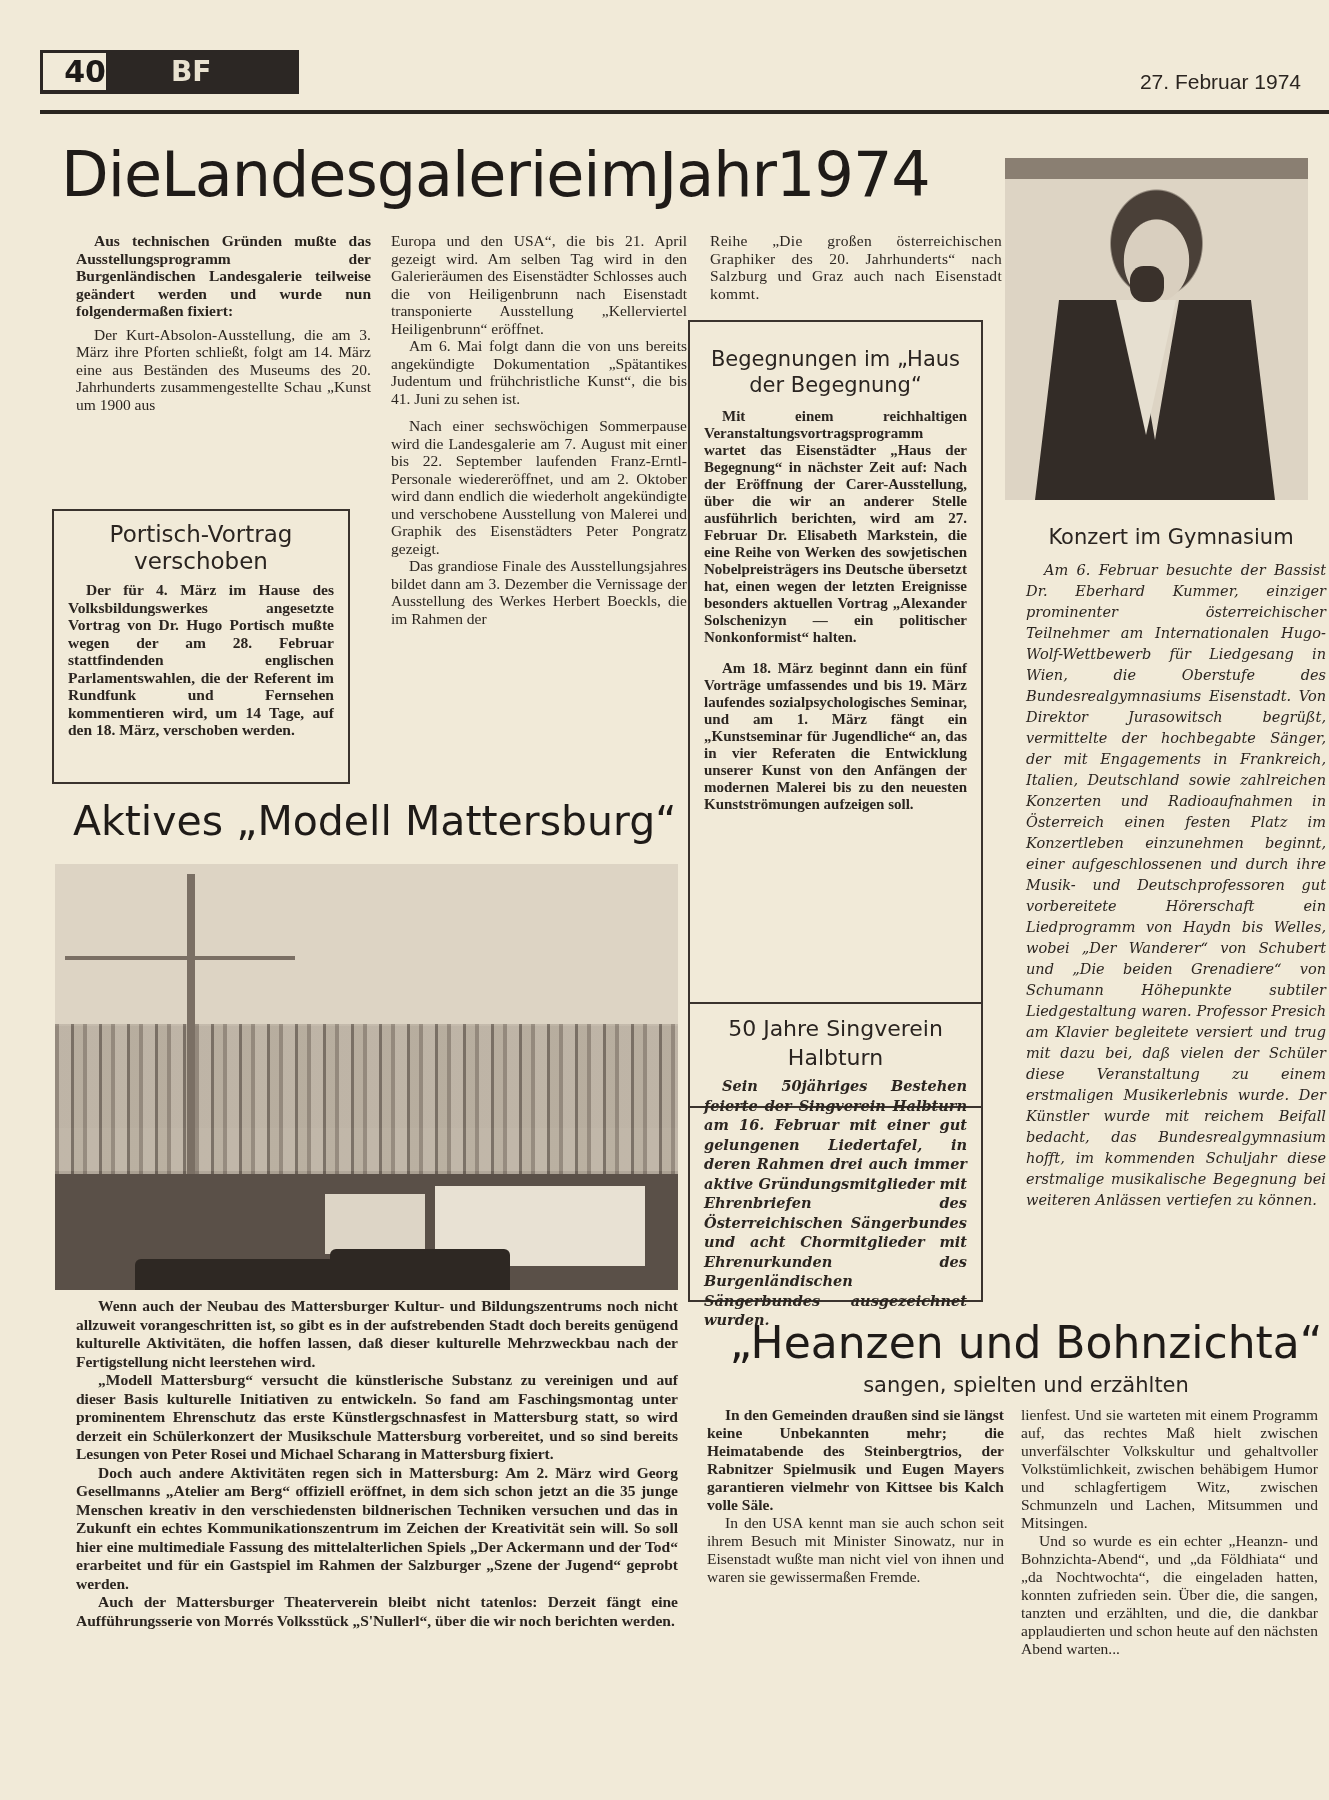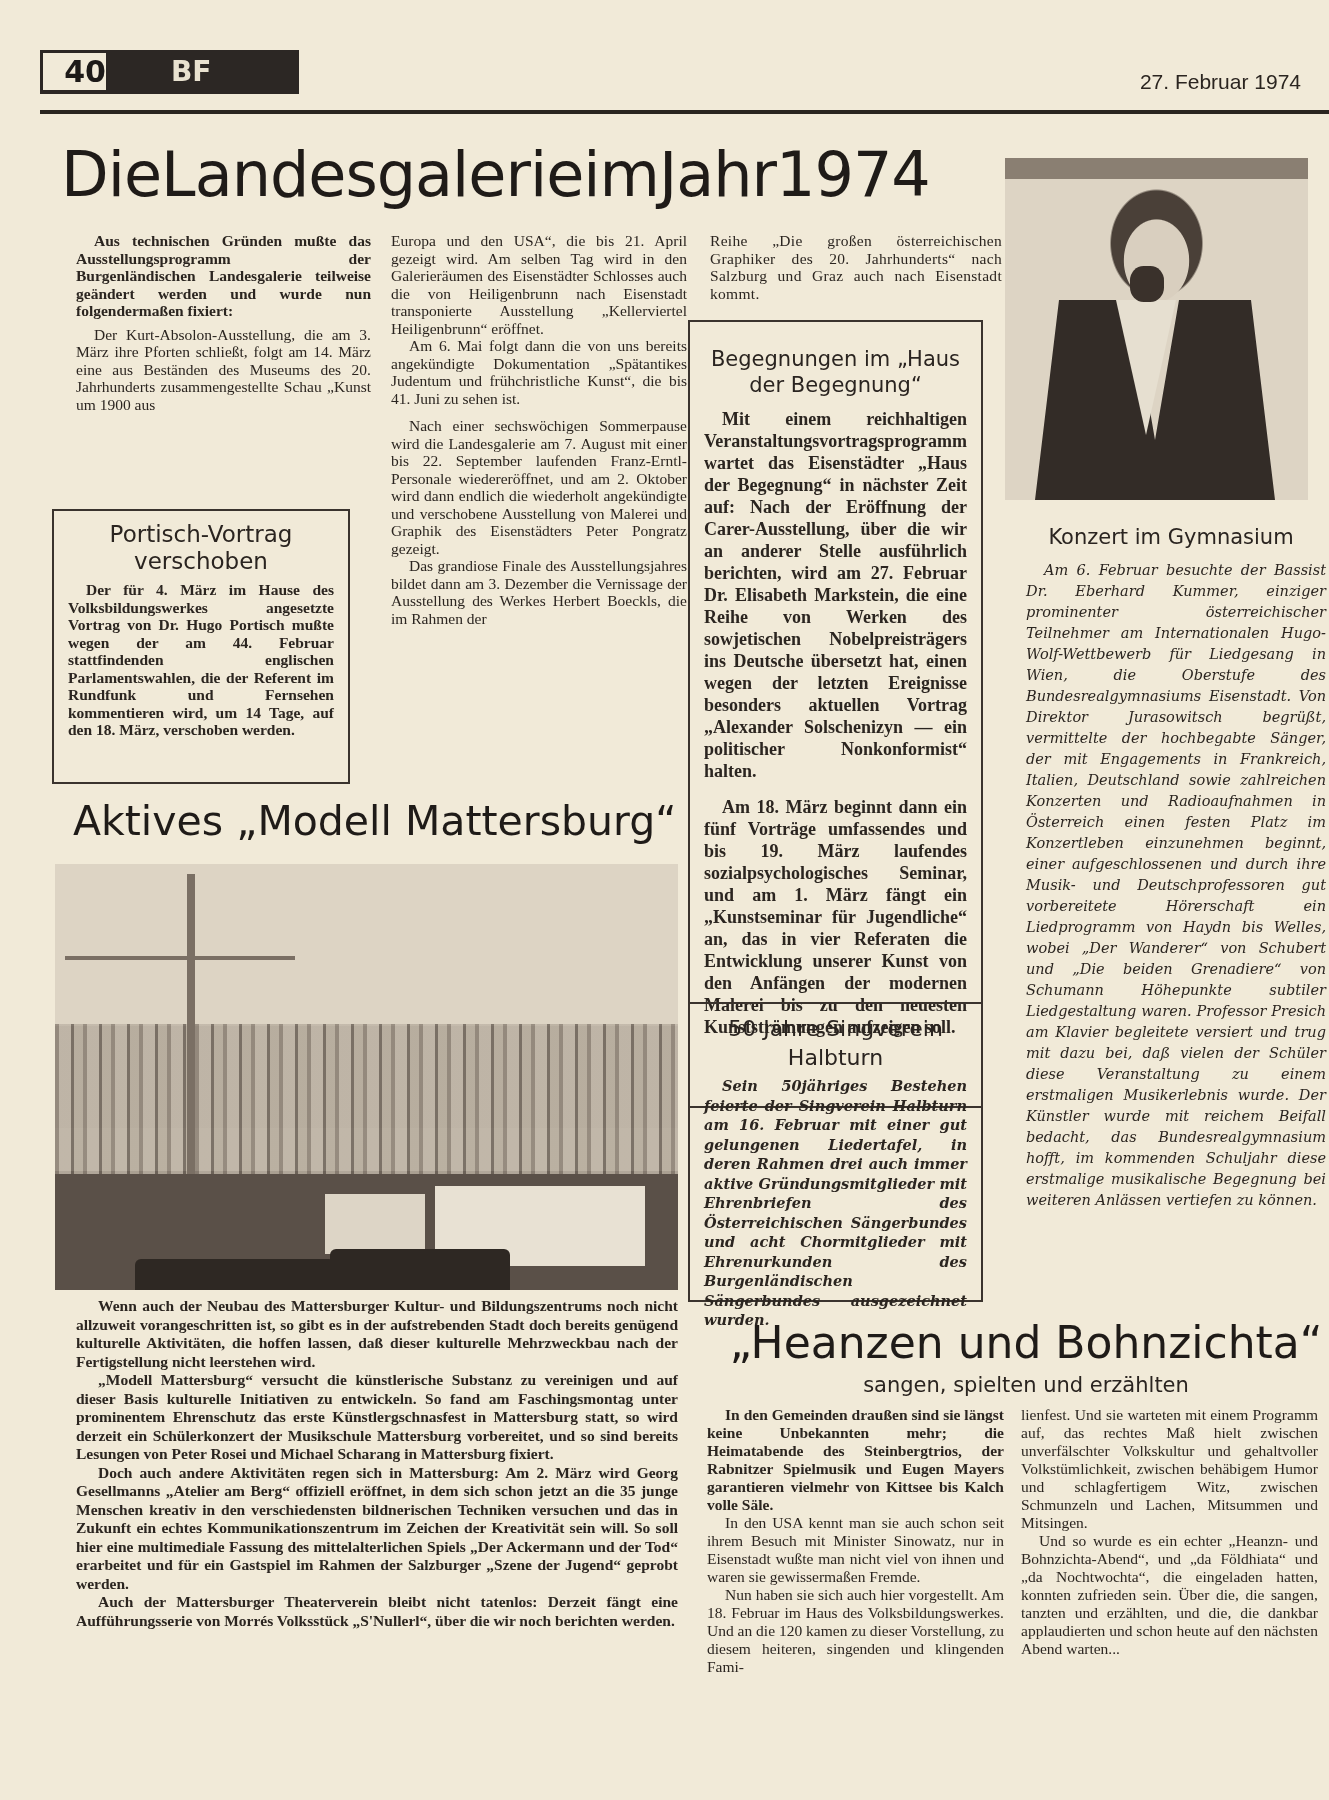--- a/index.html
+++ b/index.html
@@ -57,38 +57,38 @@
 <div class="abs headline-main">DieLandesgalerieimJahr1974</div>
 
 <div class="abs col" style="left:55px; top:232px; width:295px;">
   <p class="bold">Aus technischen Gründen mußte das Ausstellungsprogramm der Burgenländischen Landesgalerie teilweise geändert werden und wurde nun folgendermaßen fixiert:</p>
   <p style="margin-top:6px;">Der Kurt-Absolon-Ausstellung, die am 3. März ihre Pforten schließt, folgt am 14. März eine aus Beständen des Museums des 20. Jahrhunderts zusammengestellte Schau „Kunst um 1900 aus</p>
 </div>
 
 <div class="abs box" style="left:52px; top:509px; width:298px; height:275px;">
   <div class="sans-head" style="font-size:23px; line-height:27px; margin-bottom:6px;">Portisch-Vortrag verschoben</div>
   <div class="col bold">
-      <p>Der für 4. März im Hause des Volksbildungswerkes angesetzte Vortrag von Dr. Hugo Portisch mußte wegen der am 44. Februar stattfindenden englischen Parlamentswahlen, die der Referent im Rundfunk und Fernsehen kommentieren wird, um 14 Tage, auf den 18. März, verschoben werden.</p>
+      <p>Der für 4. März im Hause des Volksbildungswerkes angesetzte Vortrag von Dr. Hugo Portisch mußte wegen der am 28. Februar stattfindenden englischen Parlamentswahlen, die der Referent im Rundfunk und Fernsehen kommentieren wird, um 14 Tage, auf den 18. März, verschoben werden.</p>
     </div>
 </div>
 
 <div class="abs col" style="left:370px; top:232px; width:296px;">
   <p style="text-indent:0">Europa und den USA“, die bis 21. April gezeigt wird. Am selben Tag wird in den Galerieräumen des Eisenstädter Schlosses auch die von Heiligenbrunn nach Eisenstadt transponierte Ausstellung „Kellerviertel Heiligenbrunn“ eröffnet.</p>
   <p>Am 6. Mai folgt dann die von uns bereits angekündigte Dokumentation „Spätantikes Judentum und frühchristliche Kunst“, die bis 41. Juni zu sehen ist.</p>
   <p style="margin-top:10px;">Nach einer sechswöchigen Sommerpause wird die Landesgalerie am 7. August mit einer bis 22. September laufenden Franz-Erntl-Personale wiedereröffnet, und am 2. Oktober wird dann endlich die wiederholt angekündigte und verschobene Ausstellung von Malerei und Graphik des Eisenstädters Peter Pongratz gezeigt.</p>
   <p>Das grandiose Finale des Ausstellungsjahres bildet dann am 3. Dezember die Vernissage der Ausstellung des Werkes Herbert Boeckls, die im Rahmen der</p>
 </div>
 
 <div class="abs col" style="left:689px; top:232px; width:292px; letter-spacing:0.3px;">
   <p style="text-indent:0">Reihe „Die großen österreichischen Graphiker des 20. Jahrhunderts“ nach Salzburg und Graz auch nach Eisenstadt kommt.</p>
 </div>
 
 <div class="abs box" style="left:688px; top:320px; width:295px; height:788px;">
   <div class="sans-head" style="font-size:21px; line-height:26px; margin:14px 0 10px;">Begegnungen im „Haus der Begegnung“</div>
-  <div class="col bold" style="font-size:18px; line-height:22px;">
+  <div class="col bold" style="font-size:15px; line-height:17px;">
     <p>Mit einem reichhaltigen Veranstaltungsvortragsprogramm wartet das Eisenstädter „Haus der Begegnung“ in nächster Zeit auf: Nach der Eröffnung der Carer-Ausstellung, über die wir an anderer Stelle ausführlich berichten, wird am 27. Februar Dr. Elisabeth Markstein, die eine Reihe von Werken des sowjetischen Nobelpreisträgers ins Deutsche übersetzt hat, einen wegen der letzten Ereignisse besonders aktuellen Vortrag „Alexander Solschenizyn — ein politischer Nonkonformist“ halten.</p>
     <p style="margin-top:14px;">Am 18. März beginnt dann ein fünf Vorträge umfassendes und bis 19. März laufendes sozialpsychologisches Seminar, und am 1. März fängt ein „Kunstseminar für Jugendliche“ an, das in vier Referaten die Entwicklung unserer Kunst von den Anfängen der modernen Malerei bis zu den neuesten Kunstströmungen aufzeigen soll.</p>
   </div>
 </div>
 
 <div class="abs box" style="left:688px; top:1002px; width:295px; height:300px;">
   <div class="sans-head" style="font-size:22px; line-height:29px; margin-bottom:4px;">50 Jahre Singverein Halbturn</div>
   <div class="col ital bold" style="line-height:19.5px;">
     <p>Sein 50jähriges Bestehen feierte der Singverein Halbturn am 16. Februar mit einer gut gelungenen Liedertafel, in deren Rahmen drei auch immer aktive Gründungsmitglieder mit Ehrenbriefen des Österreichischen Sängerbundes und acht Chormitglieder mit Ehrenurkunden des Burgenländischen Sängerbundes ausgezeichnet wurden.</p>
   </div>
@@ -124,18 +124,17 @@
   <p style="text-indent:22px;">Doch auch andere Aktivitäten regen sich in Mattersburg: Am 2. März wird Georg Gesellmanns „Atelier am Berg“ offiziell eröffnet, in dem sich schon jetzt an die 35 junge Menschen kreativ in den verschiedensten bildnerischen Techniken versuchen und das in Zukunft ein echtes Kommunikationszentrum im Zeichen der Kreativität sein will. So soll hier eine multimediale Fassung des mittelalterlichen Spiels „Der Ackermann und der Tod“ erarbeitet und für ein Gastspiel im Rahmen der Salzburger „Szene der Jugend“ geprobt werden.</p>
   <p style="text-indent:22px;">Auch der Mattersburger Theaterverein bleibt nicht tatenlos: Derzeit fängt eine Aufführungsserie von Morrés Volksstück „S'Nullerl“, über die wir noch berichten werden.</p>
 </div>
 
 <div class="abs" style="left:705px; top:1318px; width:600px; text-align:center; font-family:'DejaVu Sans', sans-serif; font-size:44px; line-height:50px; color:#1f1b18;">„Heanzen und Bohnzichta“</div>
 <div class="abs sans-head" style="left:705px; top:1372px; width:600px; font-size:21px; line-height:26px;">sangen, spielten und erzählten</div>
 
 <div class="abs col" style="left:686px; top:1406px; width:297px; line-height:18px;">
   <p class="bold">In den Gemeinden draußen sind sie längst keine Unbekannten mehr; die Heimatabende des Steinbergtrios, der Rabnitzer Spielmusik und Eugen Mayers garantieren vielmehr von Kittsee bis Kalch volle Säle.</p>
   <p>In den USA kennt man sie auch schon seit ihrem Besuch mit Minister Sinowatz, nur in Eisenstadt wußte man nicht viel von ihnen und waren sie gewissermaßen Fremde.</p>
-  <p>Nun haben sie sich auch hier vorgestellt. Am 18. Februar im Haus des Volksbildungswerkes. Und an die 120 kamen zu dieser Vorstellung, zu diesem heiteren, singenden und klingenden Fami-</p>
 </div>
 <div class="abs col" style="left:1000px; top:1406px; width:297px; line-height:18px;">
   <p style="text-indent:0">lienfest. Und sie warteten mit einem Programm auf, das rechtes Maß hielt zwischen unverfälschter Volkskultur und gehaltvoller Volkstümlichkeit, zwischen behäbigem Humor und schlagfertigem Witz, zwischen Schmunzeln und Lachen, Mitsummen und Mitsingen.</p>
   <p>Und so wurde es ein echter „Heanzn- und Bohnzichta-Abend“, und „da Földhiata“ und „da Nochtwochta“, die eingeladen hatten, konnten zufrieden sein. Über die, die sangen, tanzten und erzählten, und die, die dankbar applaudierten und schon heute auf den nächsten Abend warten...</p>
 </div>
 
 </body></html>

